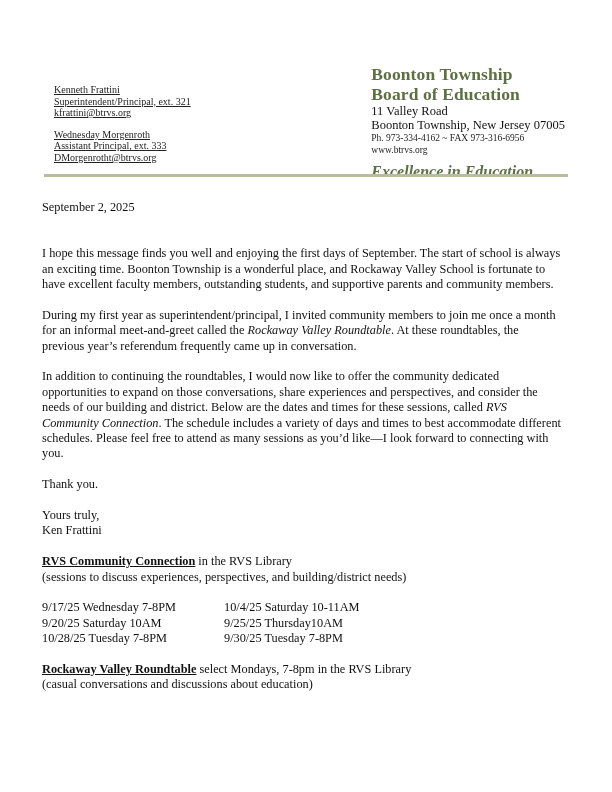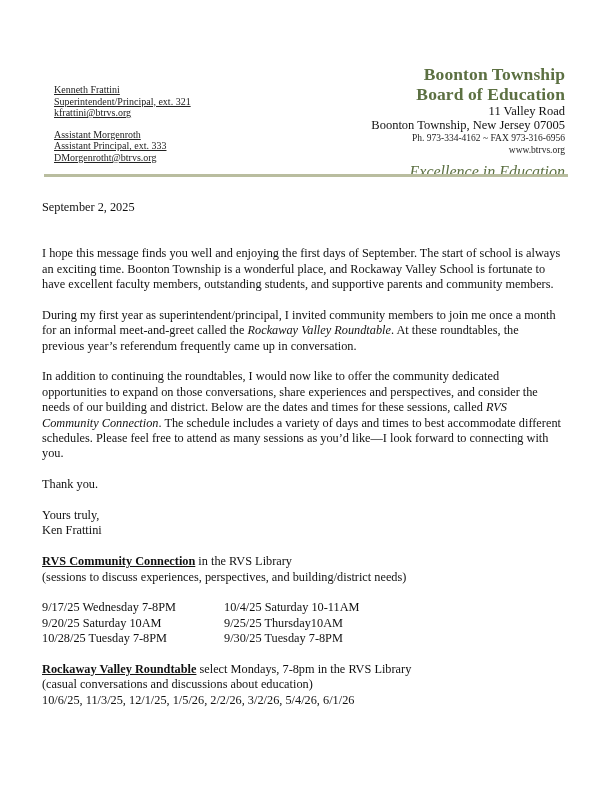--- a/index.html
+++ b/index.html
@@ -1,44 +1,44 @@
 <!DOCTYPE html>
 <html><head>
 <meta charset="utf-8">
 <style>
   html, body { margin: 0; padding: 0; background: #ffffff; }
   body { width: 612px; height: 792px; position: relative; overflow: hidden;
          font-family: "Liberation Serif", "DejaVu Serif", serif; color: #111; }
   .letterhead-left { position: absolute; left: 54px; top: 84px; font-size: 10px; line-height: 11.6px; color: #222; text-decoration: underline; }
   .letterhead-left .block { margin-bottom: 10px; }
-  .letterhead-right { position: absolute; right: 47px; top: 64px; text-align: right; }
+  .letterhead-right { position: absolute; right: 47px; top: 64px; }
   .org-name { font-weight: bold; color: #5c7042; font-size: 17.5px; line-height: 20px; letter-spacing: 0.1px; }
   .addr { font-size: 12.5px; line-height: 14px; color: #111; }
   .phone { font-size: 9.5px; line-height: 12px; color: #222; }
   .web { font-size: 9.5px; line-height: 12px; color: #222; }
-  .motto { font-weight: normal; font-style: italic; color: #5c7042; font-size: 16px; line-height: 20px; margin-top: 6px; }
+  .motto { font-weight: bold; font-style: italic; color: #5c7042; font-size: 16px; line-height: 20px; margin-top: 6px; }
   .rule { position: absolute; left: 44px; width: 524px; top: 174px; height: 3px; background: #b9bd9f; }
   .body-text { position: absolute; left: 42px; top: 200px; width: 520px; font-size: 12.3px; line-height: 15.4px; }
   .body-text p { margin: 0 0 15.4px 0; }
   .spacer { height: 15.4px; }
   .u { text-decoration: underline; font-weight: bold; }
   .sched { display: grid; grid-template-columns: 182px 200px; margin-left: 0; }
   .sched div { white-space: nowrap; }
 </style>
 </head>
 <body>
 
 <div class="letterhead-left">
   <div class="block">
     <div>Kenneth Frattini</div>
     <div>Superintendent/Principal, ext. 321</div>
     <div>kfrattini@btrvs.org</div>
   </div>
   <div class="block">
-    <div>Assistant Morgenroth</div>
+    <div>Wednesday Morgenroth</div>
     <div>Assistant Principal, ext. 333</div>
     <div>DMorgenrotht@btrvs.org</div>
   </div>
 </div>
 
 <div class="letterhead-right">
   <div class="org-name">Boonton Township</div>
   <div class="org-name">Board of Education</div>
   <div class="addr">11 Valley Road</div>
   <div class="addr">Boonton Township, New Jersey 07005</div>
@@ -71,15 +71,14 @@
       <div>10/28/25 Tuesday 7-8PM</div>
       <div>9/30/25 Tuesday 7-8PM</div>
       <div></div>
     </div>
     <div class="spacer"></div>
   </div>
 
   <div>
     <div><span class="u">Rockaway Valley Roundtable</span><span> select Mondays, 7-8pm in the RVS Library</span></div>
     <div>(casual conversations and discussions about education)</div>
-    <div>10/6/25, 11/3/25, 12/1/25, 1/5/26, 2/2/26, 3/2/26, 5/4/26, 6/1/26</div>
   </div>
 </div>
 
 </body></html>

